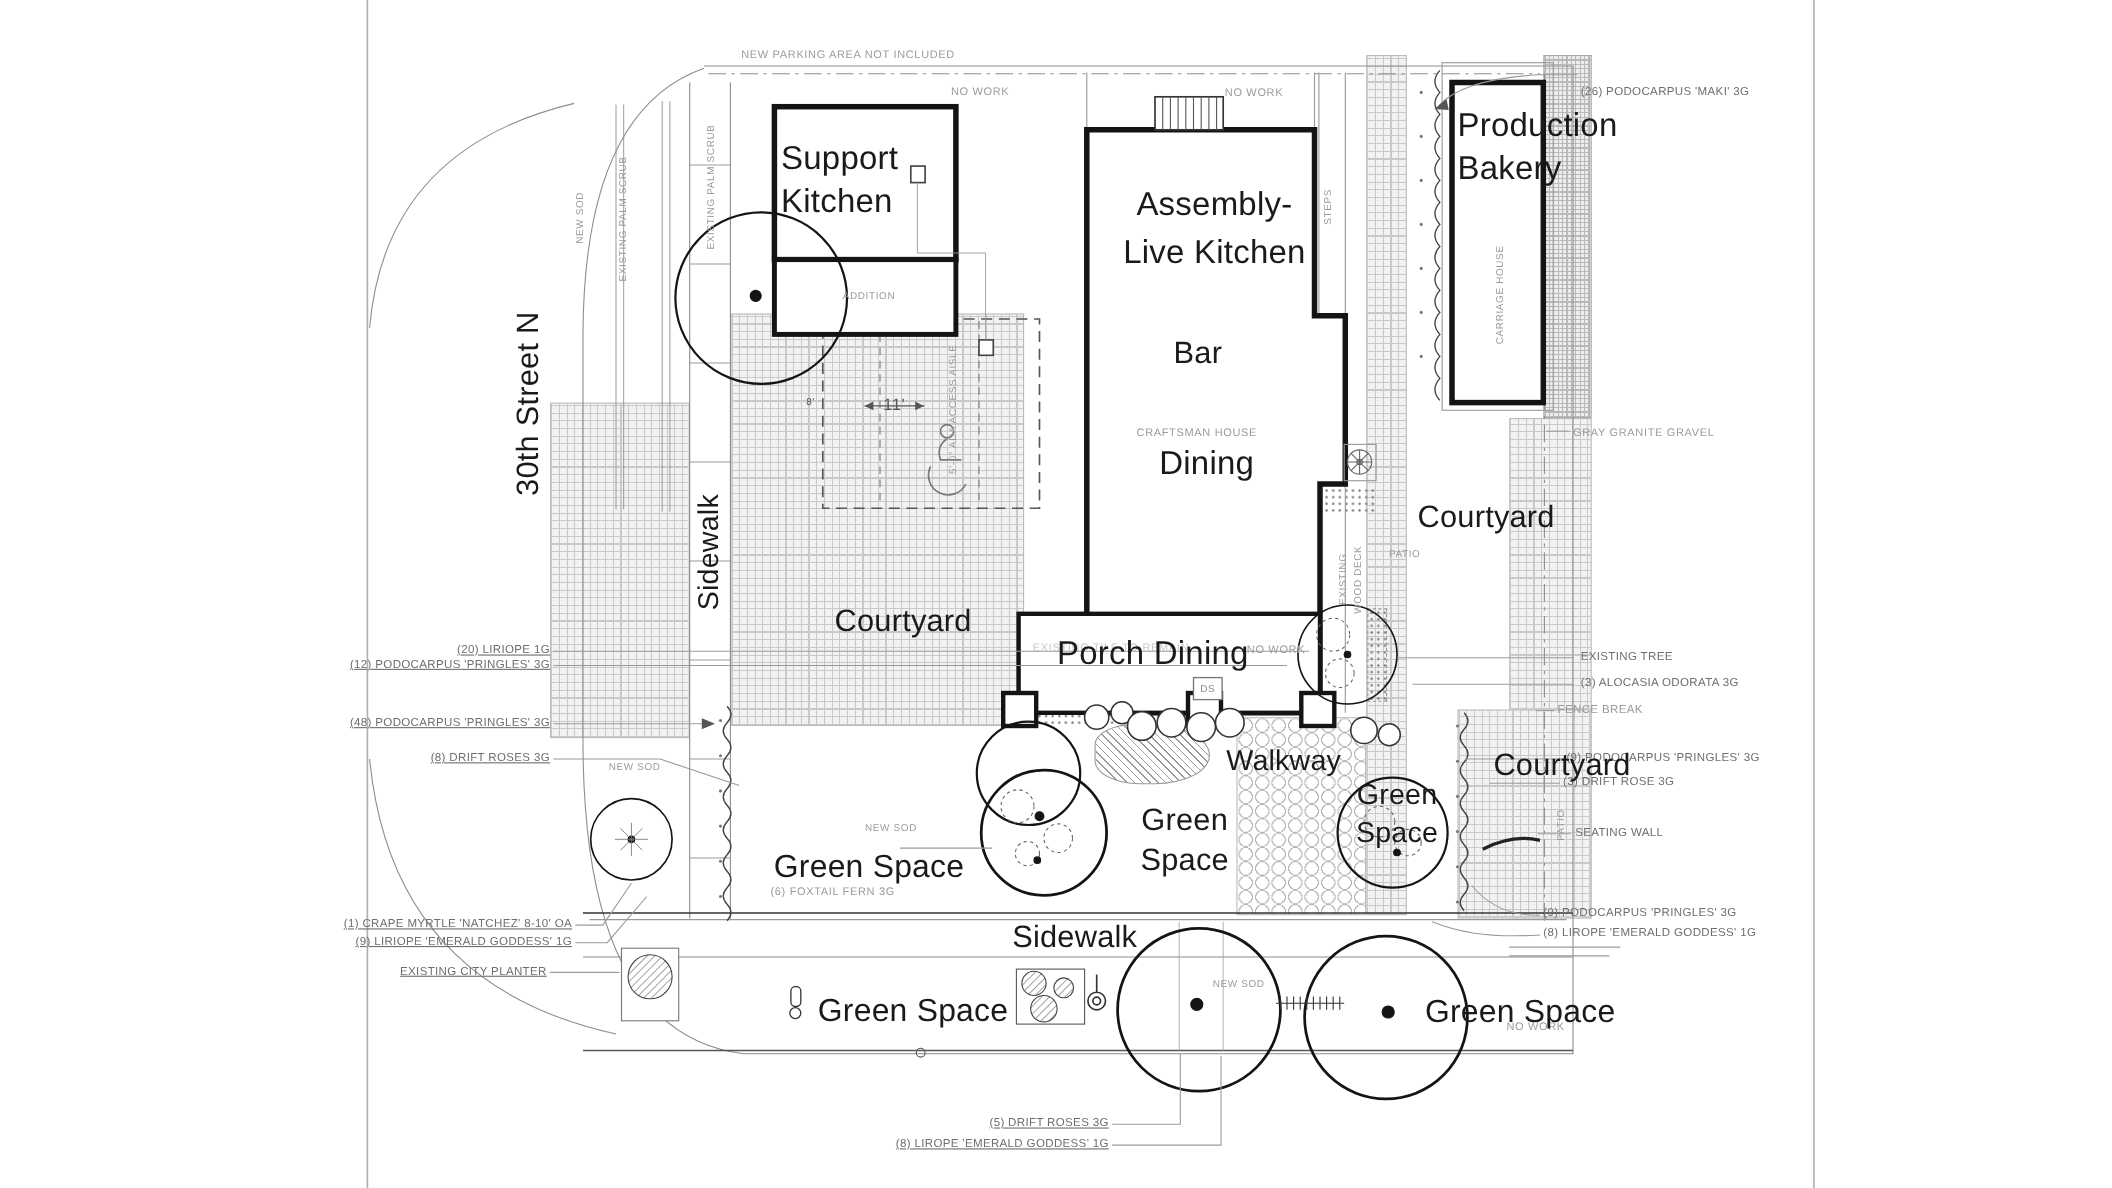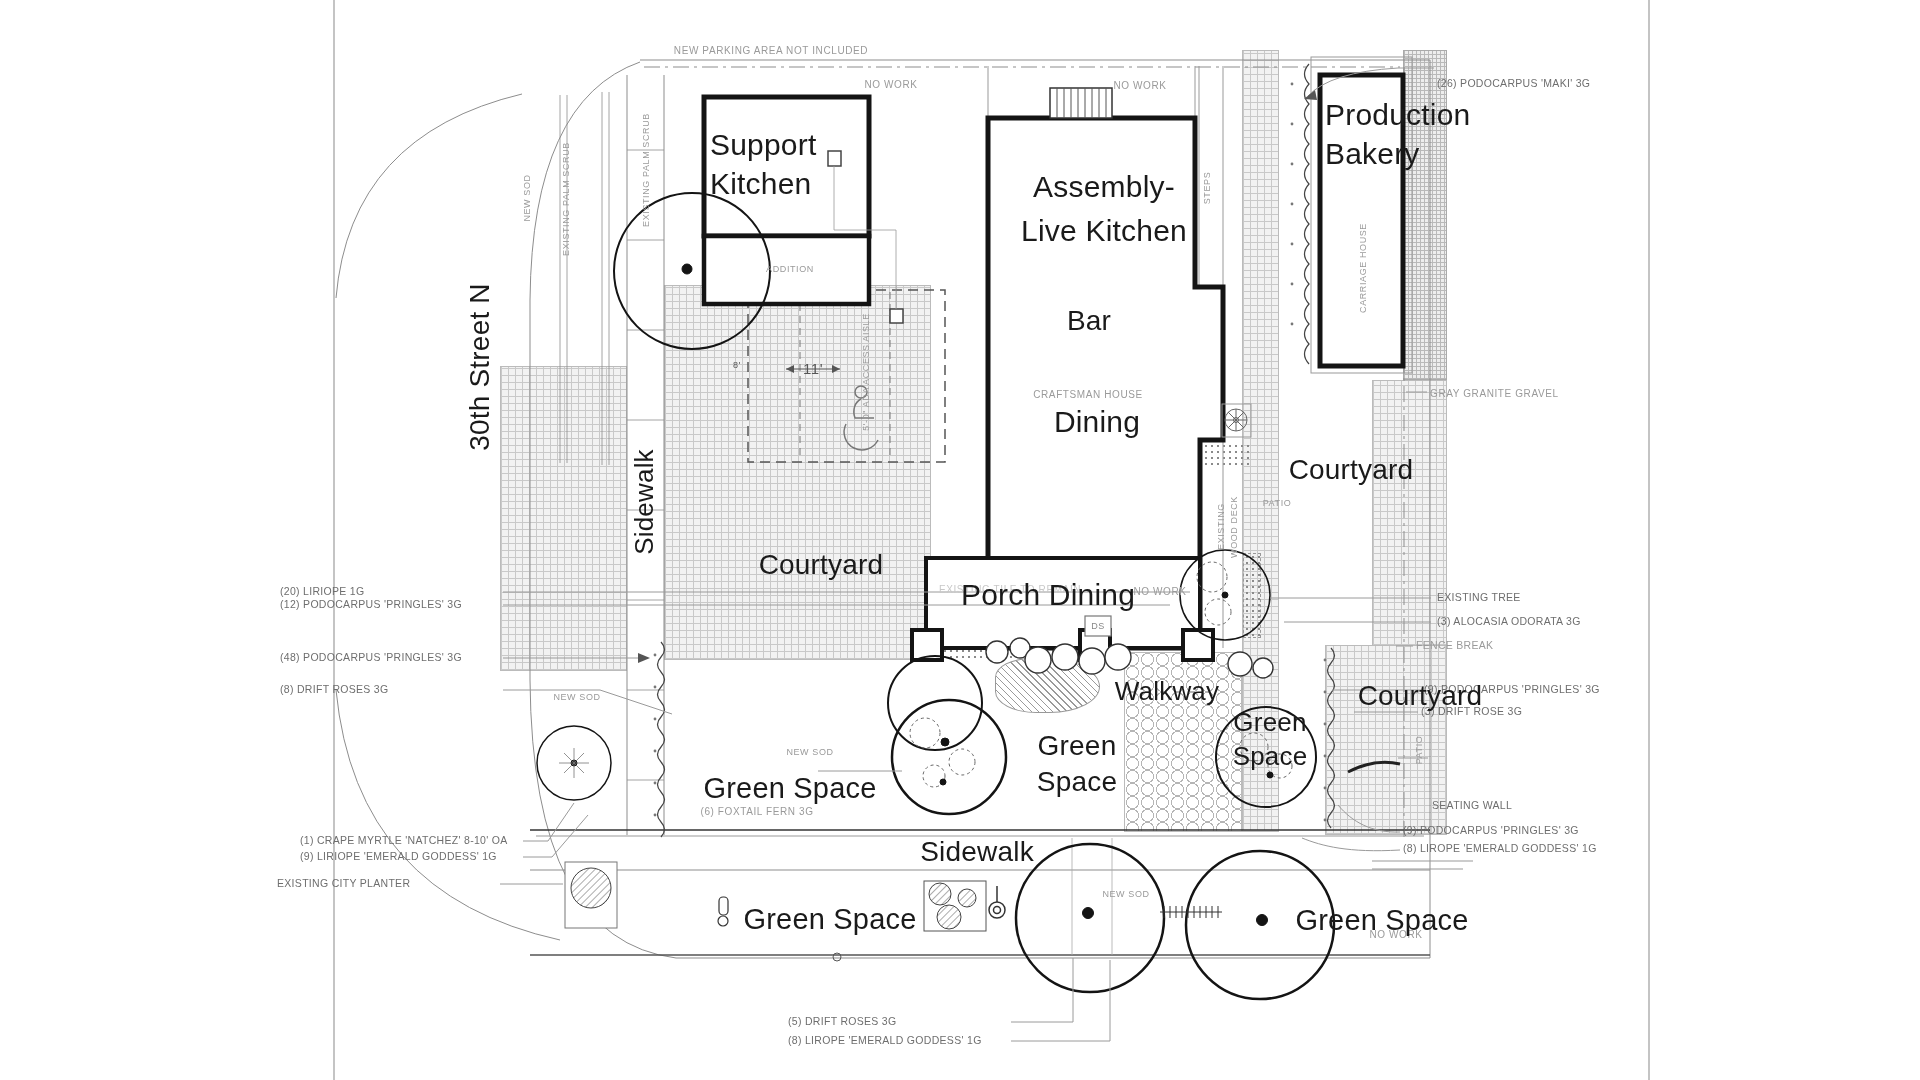--- a/index.html
+++ b/index.html
@@ -16,21 +16,21 @@
   .dh{background-image:repeating-linear-gradient(45deg,#9a9a9a 0 1px,transparent 1px 5px);border:1px solid #999;border-radius:40% 60% 55% 45%;}
   svg.lines{position:absolute;left:0;top:0;}
   .lbl{position:absolute;color:#1a1a1a;white-space:pre-line;line-height:1.3;
        transform:translate(-50%,-50%);text-align:center;letter-spacing:.2px;}
   .lbl.tl{transform:none;text-align:left;}
   .ann{position:absolute;color:#9a9a9a;font-size:10px;letter-spacing:.6px;white-space:pre-line;
        transform:translate(-50%,-50%);text-align:center;line-height:1.5;}
   .ann.vt{writing-mode:vertical-rl;transform:translate(-50%,-50%) rotate(180deg);}
   .lbl.vt{writing-mode:vertical-rl;transform:translate(-50%,-50%) rotate(180deg);}
   .co{position:absolute;color:#6e6e6e;font-size:10.5px;letter-spacing:.3px;white-space:nowrap;}
-  .co.ra{width:220px;}
+  .co.ra{text-align:right;width:220px;text-decoration:underline;}
 </style>
 </head>
 <body>
 
 <div id="plan">
 
   <div class="pat bw" style="left:500px;top:366px;width:127px;height:305px;"></div>
   <div class="pat bw" style="left:664px;top:285px;width:267px;height:375px;"></div>
   <div class="pat bw" style="left:1242px;top:50px;width:37px;height:782px;"></div>
   <div class="pat gravel" style="left:1403px;top:50px;width:44px;height:330px;"></div>
@@ -297,21 +297,21 @@
   <div class="co ra" style="left:300px;top:834px;">(1) CRAPE MYRTLE 'NATCHEZ' 8-10' OA</div>
   <div class="co ra" style="left:300px;top:850px;">(9) LIRIOPE 'EMERALD GODDESS' 1G</div>
   <div class="co ra" style="left:277px;top:877px;">EXISTING CITY PLANTER</div>
 
   <div class="co" style="left:1437px;top:77px;">(26) PODOCARPUS 'MAKI' 3G</div>
   <div class="co" style="left:1437px;top:591px;">EXISTING TREE</div>
   <div class="co" style="left:1437px;top:615px;">(3) ALOCASIA ODORATA 3G</div>
   <div class="co" style="left:1416px;top:639px;color:#9a9a9a;">FENCE BREAK</div>
   <div class="co" style="left:1424px;top:683px;">(9) PODOCARPUS 'PRINGLES' 3G</div>
   <div class="co" style="left:1421px;top:705px;">(3) DRIFT ROSE 3G</div>
-  <div class="co" style="left:1432px;top:751px;margin-top:48px;">SEATING WALL</div>
+  <div class="co" style="left:1432px;top:751px;">SEATING WALL</div>
   <div class="co" style="left:1403px;top:824px;">(9) PODOCARPUS 'PRINGLES' 3G</div>
   <div class="co" style="left:1403px;top:842px;">(8) LIROPE 'EMERALD GODDESS' 1G</div>
 
   <div class="co ra" style="left:788px;top:1015px;">(5) DRIFT ROSES 3G</div>
   <div class="co ra" style="left:788px;top:1034px;">(8) LIROPE 'EMERALD GODDESS' 1G</div>
 
   <div class="lbl vt" style="left:480px;top:367px;font-size:28px;">30th Street N</div>
   <div class="lbl vt" style="left:645px;top:502px;font-size:26px;">Sidewalk</div>
   <div class="lbl" style="left:1104px;top:208px;font-size:30px;line-height:1.45;">Assembly-
 Live Kitchen</div>

